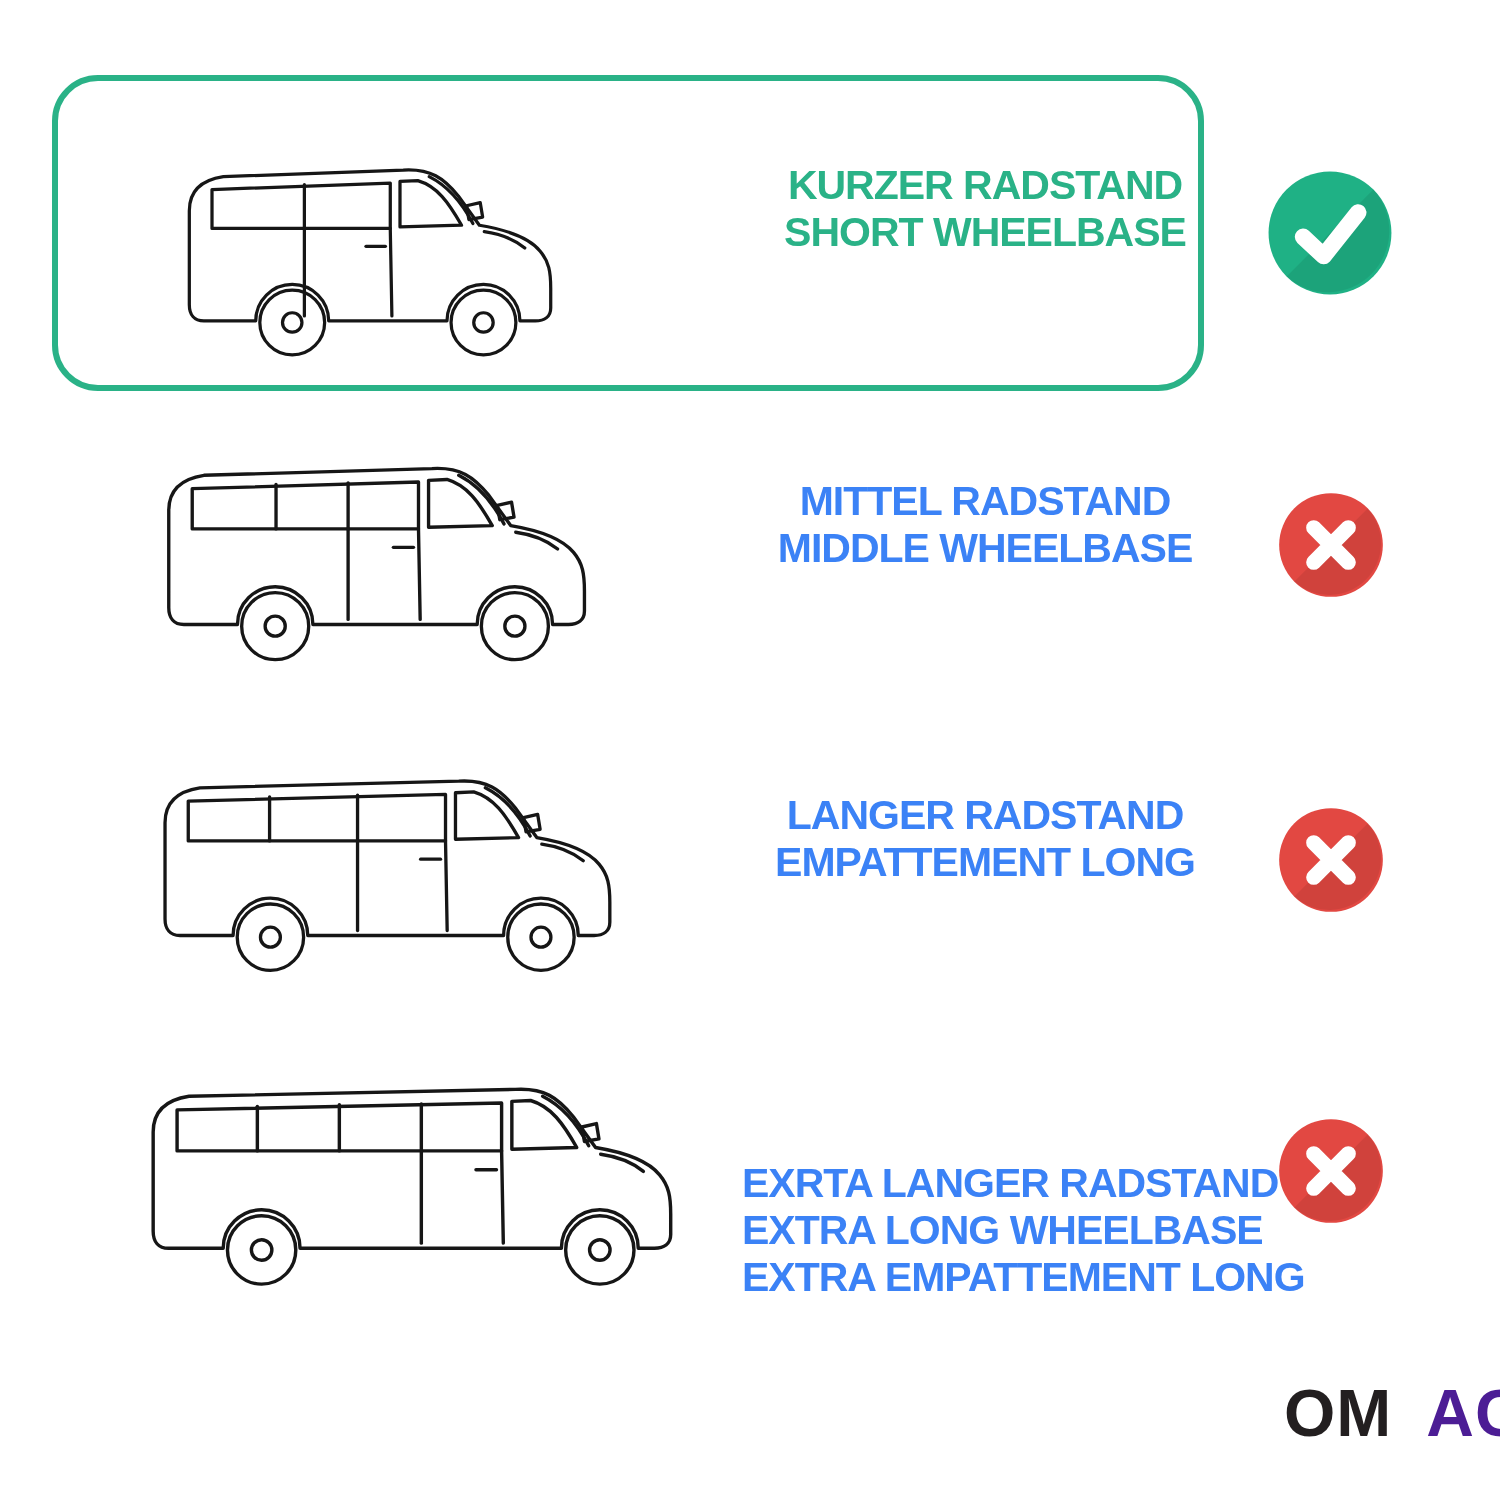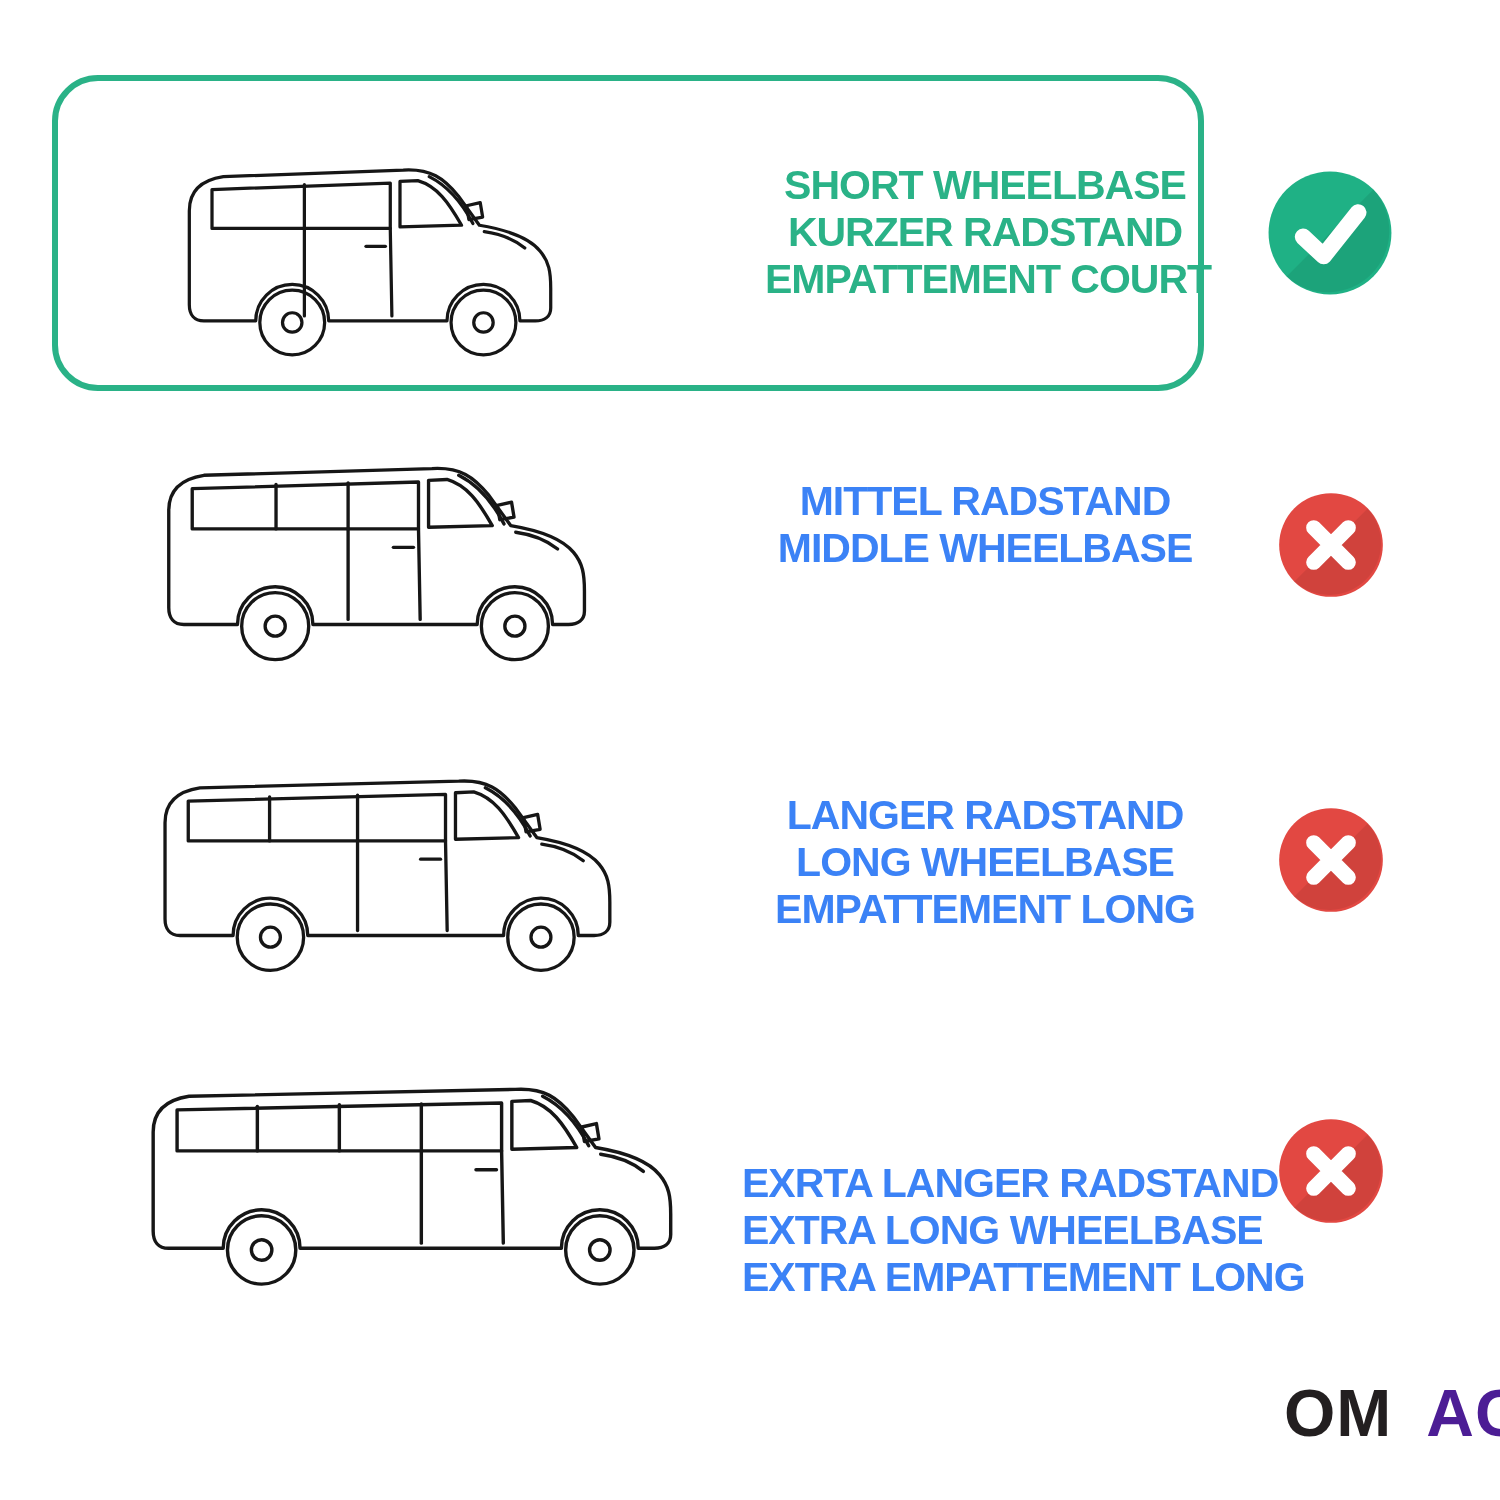--- a/index.html
+++ b/index.html
@@ -70,23 +70,22 @@
         <path d="M306,146 L330,146"></path>
         <circle cx="215" cy="240" r="40"></circle>
           <circle cx="215" cy="240" r="12"></circle>
         <circle cx="451" cy="240" r="40"></circle>
           <circle cx="451" cy="240" r="12"></circle>
       </g>
     </svg>
   </div>
 
   <div class="abs label green txt1">
+    <div>KURZER RADSTAND</div>
     <div>SHORT WHEELBASE</div>
-    <div>KURZER RADSTAND</div>
-    <div>EMPATTEMENT COURT</div>
   </div>
 
   <div class="abs status ico1">
     <svg viewBox="0 0 100 100">
       <circle cx="50" cy="50" r="48" fill="#1FB185"></circle>
       <path d="M83.9,16.1 A48,48 0 0 1 16.1,83.9 Z" fill="rgba(0,0,0,0.08)"></path>
       <path d="M29,53 L45,68 L72,34" fill="none" stroke="#ffffff" stroke-width="13" stroke-linecap="round" stroke-linejoin="round"></path>
     </svg>
   </div>
 
@@ -142,21 +141,20 @@
         <circle cx="215" cy="240" r="40"></circle>
           <circle cx="215" cy="240" r="12"></circle>
         <circle cx="541" cy="240" r="40"></circle>
           <circle cx="541" cy="240" r="12"></circle>
       </g>
     </svg>
   </div>
 
   <div class="abs label red txt3">
     <div>LANGER RADSTAND</div>
-    <div>LONG WHEELBASE</div>
     <div>EMPATTEMENT LONG</div>
   </div>
 
   <div class="abs status ico3">
     <svg viewBox="0 0 100 100">
       <circle cx="50" cy="50" r="48" fill="#E24842"></circle>
       <path d="M83.9,16.1 A48,48 0 0 1 16.1,83.9 Z" fill="rgba(0,0,0,0.08)"></path>
       <path d="M34,34 L66,66 M66,34 L34,66" fill="none" stroke="#ffffff" stroke-width="14" stroke-linecap="round"></path>
     </svg>
   </div>

